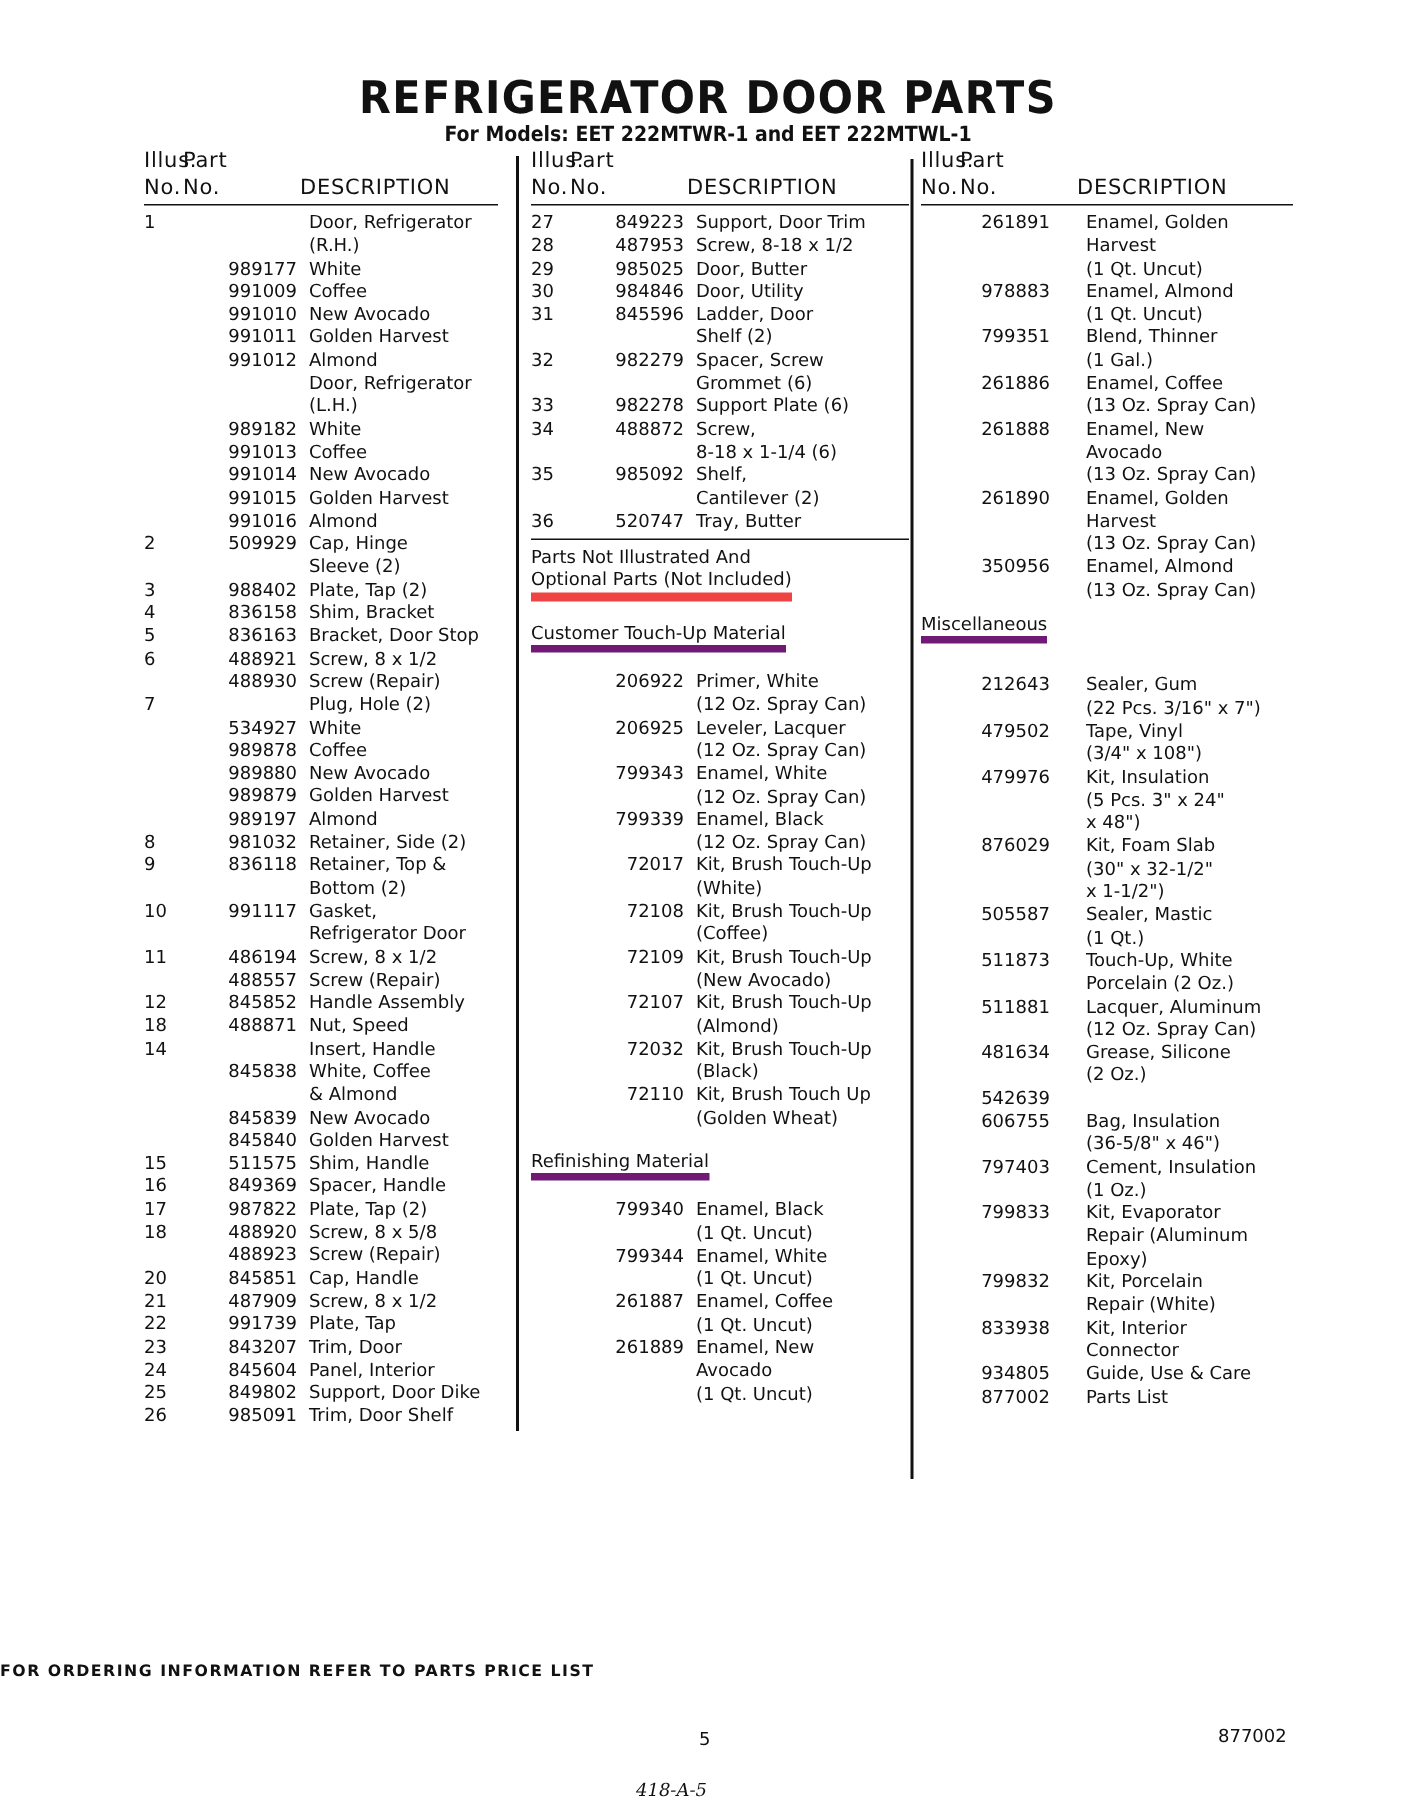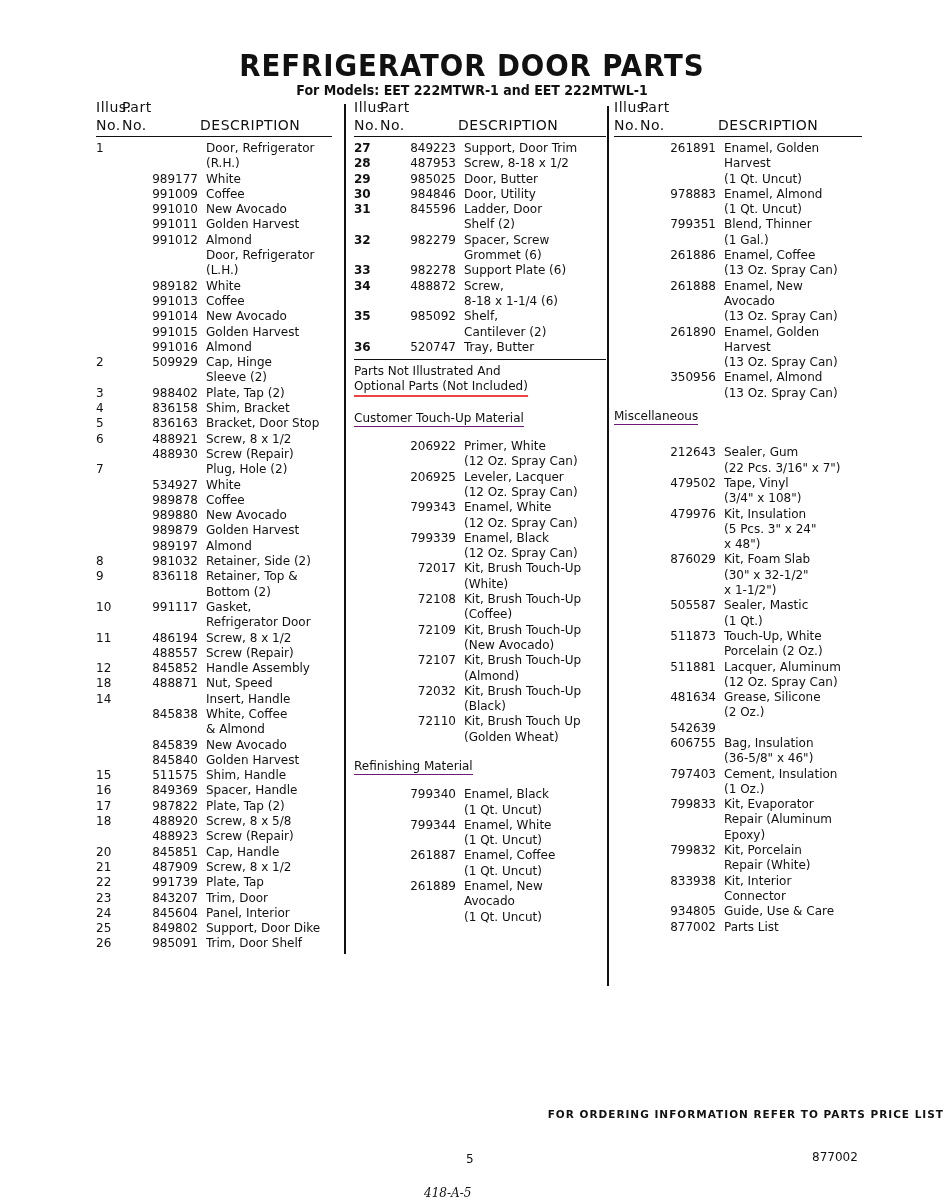--- a/index.html
+++ b/index.html
@@ -18,30 +18,30 @@
   .hdr .illus { position: absolute; left: 0; top: 0; }
   .hdr .part { position: absolute; left: 26px; top: 0; }
   .hdr .no1 { position: absolute; left: 0; top: 18px; }
   .hdr .no2 { position: absolute; left: 26px; top: 18px; }
   .hdr .desc { position: absolute; left: 104px; top: 18px; }
   .hdr-rule { border-bottom: 1.5px solid #111; margin-bottom: 4px; }
   .row { display: flex; }
   .row .il { width: 38px; flex: none; }
   .row .pn { width: 72px; flex: none; text-align: right; padding-right: 8px; box-sizing: border-box; }
   .row .ds { flex: 1; white-space: pre-line; }
-  .col2 .row .il { width: 24px; font-weight: bold; }
+  .col2 .row .il { width: 24px; }
   .col2 .row .pn { width: 86px; }
   .col3 .row .il { width: 24px; }
-  .col3 .row .pn { width 86px; width: 86px; }
+  .col3 .row .pn { width 86px; width: 86px; text-align: center; }
   .section-rule { border-top: 1.5px solid #111; margin: 4px 0 2px 0; }
   .note { padding-top: 2px; }
-  .note .ln2 { display: inline-block; border-bottom: 2px solid #ef4444; }
-  .section-title { display: inline-block; border-bottom: 1px solid #701a75; margin: 14px 0 12px 0; }
+  .note .ln2 { display: inline-block; border-bottom: 6px solid #ef4444; }
+  .section-title { display: inline-block; border-bottom: 5px solid #701a75; margin: 14px 0 12px 0; }
   .vline { position: absolute; width: 1.5px; background: #111; }
-  .footer-note { position: absolute; top: 1108px; left: 0; width: 944px; text-align: right;
+  .footer-note { position: absolute; top: 1108px; left: 0; width: 944px; text-align: left;
                  font-weight: bold; font-size: 10.5px; letter-spacing: 1px; }
   .page-num { position: absolute; top: 1152px; left: 466px; font-size: 12px; }
   .doc-num { position: absolute; top: 1150px; left: 812px; font-size: 12px; }
   .handwrite { position: absolute; top: 1186px; left: 424px; font-size: 12px; font-style: italic;
                font-family: "DejaVu Serif", serif; }
 </style>
 </head>
 <body>
 
 <div class="title">REFRIGERATOR DOOR PARTS</div>

